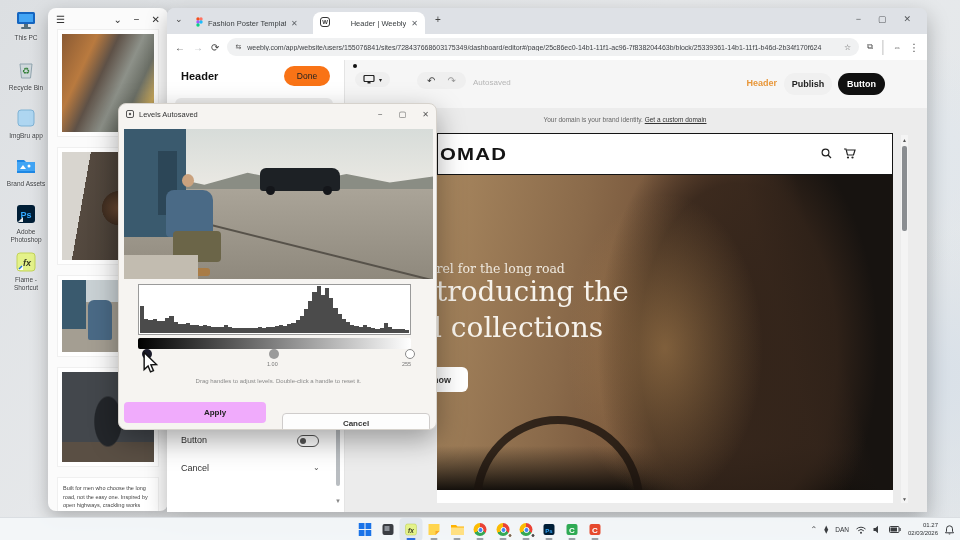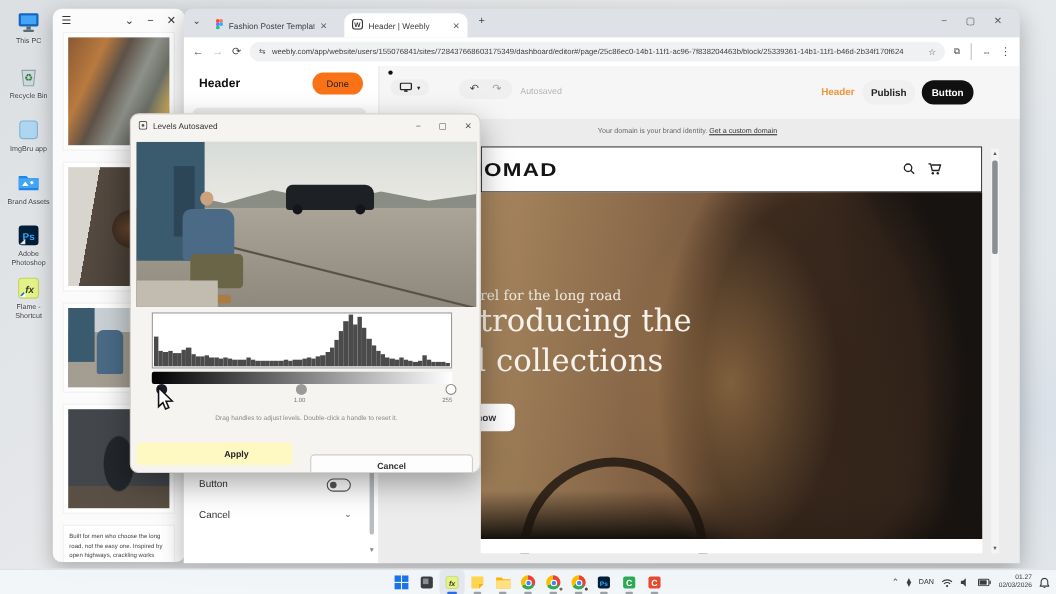--- a/index.html
+++ b/index.html
@@ -240,21 +240,21 @@
         <span><svg width="7" height="10" viewBox="0 0 7 10">
               <circle cx="2" cy="2" r="1.7" fill="#f24e1e"></circle>
               <circle cx="5" cy="2" r="1.7" fill="#ff7262"></circle>
               <circle cx="2" cy="5" r="1.7" fill="#a259ff"></circle>
               <circle cx="5" cy="5" r="1.7" fill="#1abcfe"></circle>
               <circle cx="2" cy="8" r="1.7" fill="#0acf83"></circle>
             </svg></span>
         <span class="title">Fashion Poster Templates (Com</span>
         <span class="x">✕</span>
       </div>
-      <div class="tab active" style="left:146px; width:112px;">
+      <div class="tab active" style="left:146px; width:112px;text-align:right;">
         <span><svg width="10" height="10" viewBox="0 0 10 10">
               <rect x="0.5" y="0.5" width="9" height="9" rx="2.5" fill="none" stroke="#333" stroke-width="1"></rect>
               <text x="5" y="7.4" font-size="6" font-weight="bold" text-anchor="middle" fill="#333">W</text>
             </svg></span>
         <span class="title">Header | Weebly</span>
         <span class="x">✕</span>
       </div>
       <span class="abs" style="left:268px; top:6px; font-size:10px; color:#444;">+</span>
       <div class="winctl" style="right:16px;">
         <span>−</span>
@@ -453,21 +453,21 @@
     <div id="gradbar"></div>
 
     <div class="handle h-black"></div>
     <div class="handle h-gray"></div>
     <div class="handle h-white"></div>
     <div class="hlabel" style="left:26px;">0</div>
     <div class="hlabel" style="left:148px;">1.00</div>
     <div class="hlabel" style="left:283px;">255</div>
 
     <div class="helptext">Drag handles to adjust levels. Double-click a handle to reset it.</div>
-    <div class="applybtn" id="applybtn" style="background: #fef9c3; padding-left: 40px;">Apply</div>
+    <div class="applybtn" id="applybtn" style="background: #f0abfc; padding-left: 40px;">Apply</div>
     <div class="cancelbtn">Cancel</div>
   </div>
 
   <svg class="abs" id="cursor" width="17" height="24" viewBox="0 0 12 17">
     <path d="M1.5 1 L1.5 13.2 L4.3 10.6 L6 14.8 L8.1 13.9 L6.3 9.8 L10.3 9.6 Z" fill="#fff" stroke="#111" stroke-width="1"></path>
   </svg>
 
   <div class="abs" id="taskbar">
     <div id="tbcenter">
       <div class="tbslot">

